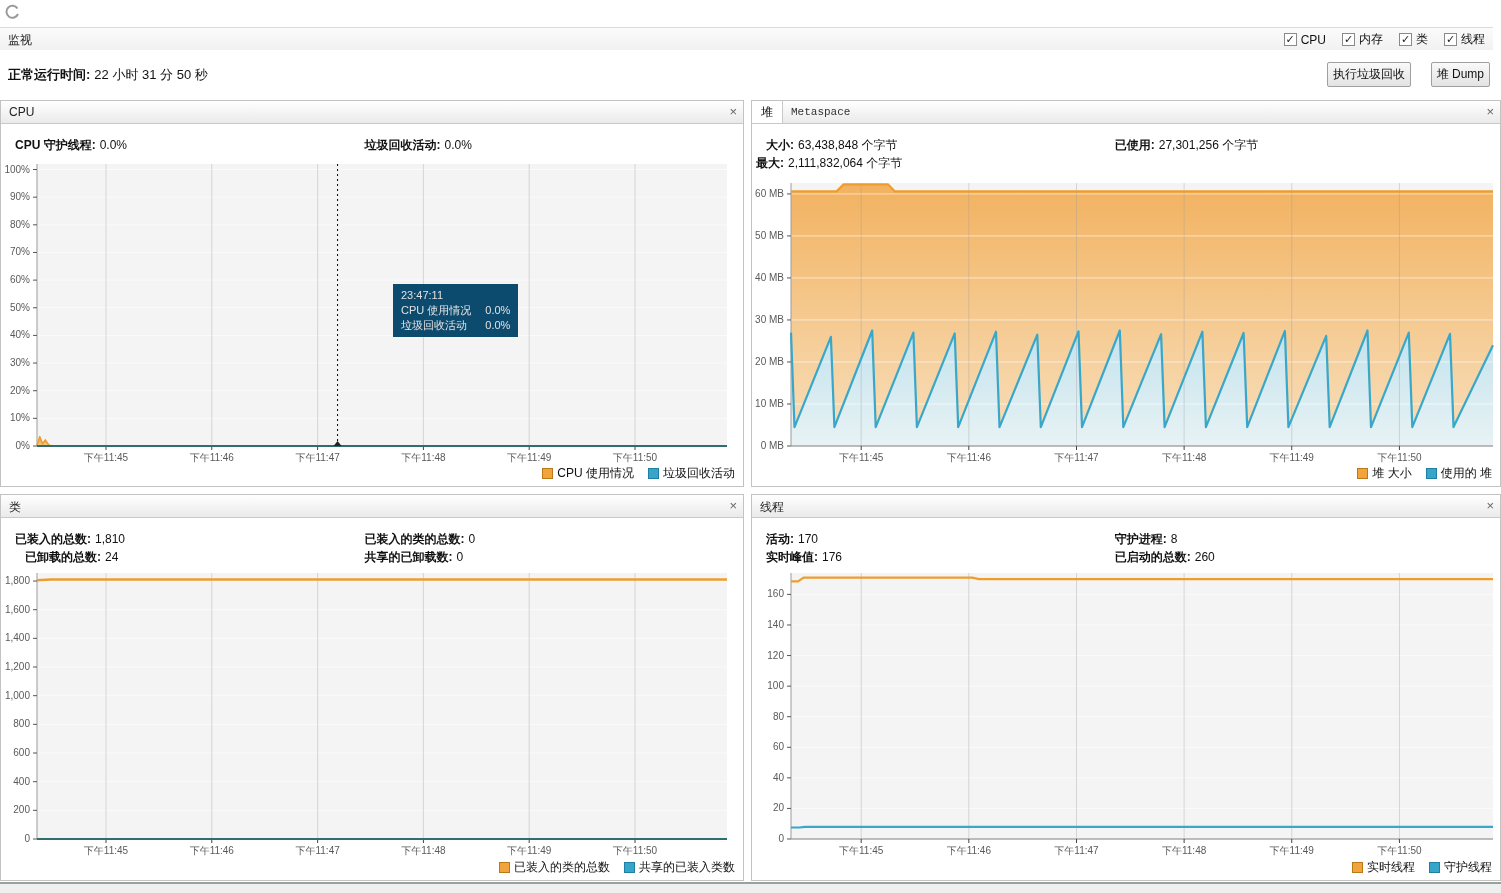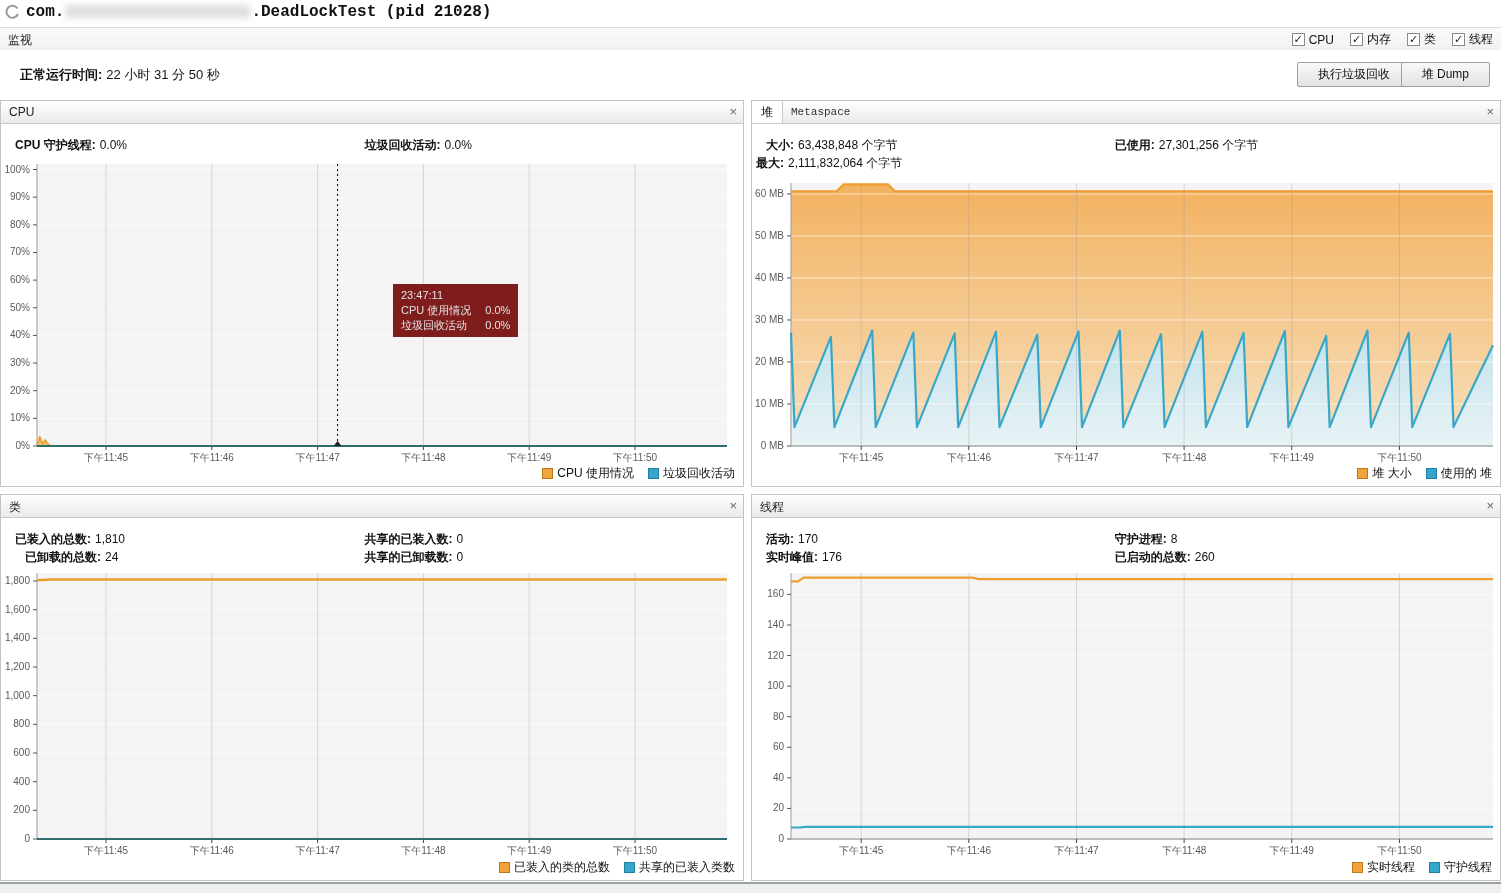--- a/index.html
+++ b/index.html
@@ -10,36 +10,36 @@
   
   .titlebar { position:absolute; left:0; top:0; right:0; height:27px; background:#fff; }
   .proc-icon { position:absolute; left:4px; top:4px; }
   .app-title {
     position:absolute; left:26px; top:3px; font-family:"Liberation Mono","DejaVu Sans Mono",monospace;
     font-weight:bold; font-size:16px; color:#101010; white-space:nowrap;
   }
   .redacted { display:inline-block; width:185px; height:13px; background:#dfdfdf; filter:blur(3px); vertical-align:middle; margin:0 1px; }
   
   .tabbar {
-    position:absolute; left:0; top:27px; right:0; height:35px; box-sizing:border-box;
+    position:absolute; left:0; top:27px; right:8px; height:35px; box-sizing:border-box;
     background:linear-gradient(#fbfbfb,#ececec); border-top:1px solid #dcdcdc; border-bottom:1px solid #c9c9c9;
   }
   .tab-label { position:absolute; left:8px; top:4px; font-size:12px; color:#222; }
   .checks { position:absolute; right:8px; top:3px; display:flex; gap:16px; }
   .check { display:flex; align-items:center; gap:4px; font-size:12px; cursor:default; }
   .cb { width:13px; height:13px; box-sizing:border-box; background:#fff; border:1px solid #8a8a8a;
         font-size:11px; line-height:11px; text-align:center; color:#222; }
   
   .toolbar { position:absolute; left:0; top:50px; right:0; height:48px; background:#fff; }
-  .uptime { position:absolute; left:8px; top:16px; font-size:13px; white-space:nowrap;margin-left:12px; }
+  .uptime { position:absolute; left:8px; top:16px; font-size:13px; white-space:nowrap; }
   .uptime b { font-weight:700; margin-right:4px; }
   .btn {
     position:absolute; top:12px; height:25px; box-sizing:border-box;
     background:linear-gradient(#f9f9f9,#e3e3e3); border:1px solid #9f9f9f; border-radius:2px;
-    font-size:12px; padding:0 20px; display:flex; align-items:center; color:#111; cursor:default;
+    font-size:12px; padding:0 5px; display:flex; align-items:center; color:#111; cursor:default;
   }
   #btn-gc { right:90px; }
   #btn-dump { right:11px; }
   
   .panel { position:absolute; box-sizing:border-box; border:1px solid #c3c3c3; background:#fff; }
   #panel-cpu     { left:0px;   top:100px; width:744px; height:387px; }
   #panel-heap    { left:751px; top:100px; width:750px; height:387px; }
   #panel-classes { left:0px;   top:494px; width:744px; height:387px; }
   #panel-threads { left:751px; top:494px; width:750px; height:387px; }
   .phead {
@@ -57,34 +57,33 @@
     font-size:11px; color:#333; display:flex; align-items:center; font-family:"Liberation Mono","DejaVu Sans Mono",monospace;text-align:center;
   }
   .stat { position:absolute; font-size:12px; white-space:nowrap; }
   .stat b { font-weight:700; margin-right:4px; }
   .chart-svg { position:absolute; left:0; top:0; }
   .legend { position:absolute; right:8px; bottom:4px; display:flex; gap:14px; align-items:center; font-size:12px; }
   .legend-item { display:flex; align-items:center; gap:4px; }
   .sw { width:11px; height:11px; display:inline-block; box-sizing:border-box; }
   .tooltip {
     position:absolute; left:392px; top:183px; z-index:5;
-    background:#7f1d1d; color:#e2e2e2; font-size:11px; line-height:15px; padding:4px 8px; white-space:nowrap;
+    background:#0c4a6e; color:#e2e2e2; font-size:11px; line-height:15px; padding:4px 8px; white-space:nowrap;
   }
   .trow { display:flex; justify-content:space-between; gap:14px; }
   
   .bottombar { position:absolute; left:0; top:882px; right:0; height:11px; background:#eef0f0; border-top:2px solid #9aa0a0; box-sizing:content-box; }
 </style>
 </head>
 <body>
 
 <div class="titlebar">
   <svg class="proc-icon" width="17" height="17">
     <path d="M13.5 4.5 A6 6 0 1 0 14 10" stroke="#9a9a9a" stroke-width="2" fill="none"></path>
   </svg>
-  <div class="app-title"><span>com.</span><span class="redacted"></span><span>.DeadLockTest (pid 21028)</span></div>
 </div>
 
 <div class="tabbar">
   <span class="tab-label">监视</span>
   <div class="checks">
     <span class="check">
         <span class="cb">✓</span>
         <span>CPU</span>
       </span>
     <span class="check">
@@ -341,21 +340,21 @@
       <line x1="634.023" y1="344" x2="634.023" y2="348" stroke="#444" stroke-width="1"></line>
       <text x="634.023" y="359" text-anchor="middle" font-size="10" fill="#5a5a5a">下午11:50</text>
       <polyline points="36.0,85.2 49.8,84.6 726.0,84.6" fill="none" stroke="#ed9d2e" stroke-width="2.5" stroke-linejoin="round"></polyline>
       <polyline points="36.0,344.0 726.0,344.0" fill="none" stroke="#2f6e6e" stroke-width="1.8" stroke-linejoin="round"></polyline>
     </svg>
   <div class="phead">
     <span class="ptitle">类</span>
     <span class="pclose">×</span>
   </div>
   <div class="stat" style="left:14px;top:36px"><b>已装入的总数:</b><span>1,810</span></div>
-  <div class="stat" style="left:49%;top:36px"><b>共享的已装入数:</b><span>0</span></div>
+  <div class="stat" style="left:49%;top:36px"><b>已装入的类的总数:</b><span>0</span></div>
   <div class="stat" style="left:24px;top:54px"><b>已卸载的总数:</b><span>24</span></div>
   <div class="stat" style="left:49%;top:54px"><b>共享的已卸载数:</b><span>0</span></div>
   <div class="legend">
       <span class="legend-item">
         <span class="sw" style="background: rgb(242, 163, 60); border: 1px solid rgb(184, 121, 22);"></span>
         <span>已装入的类的总数</span>
       </span>
       <span class="legend-item">
         <span class="sw" style="background: rgb(53, 165, 202); border: 1px solid rgb(30, 127, 163);"></span>
         <span>共享的已装入类数</span>

